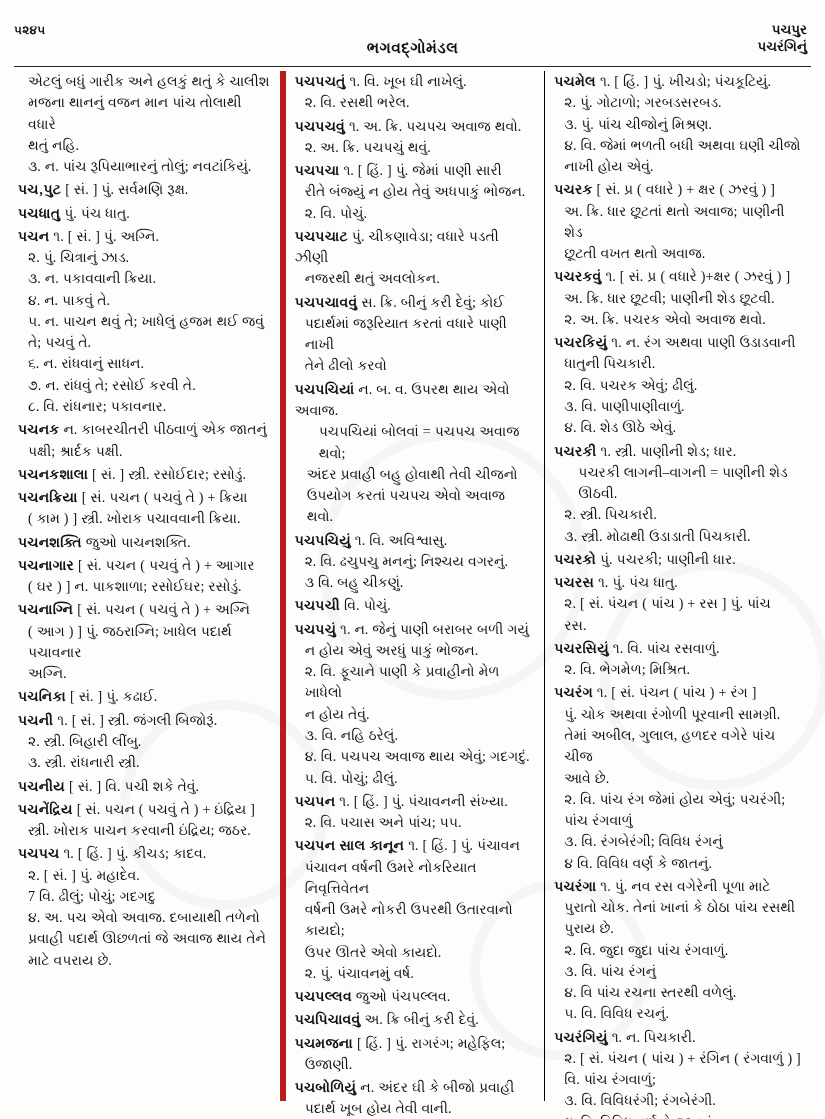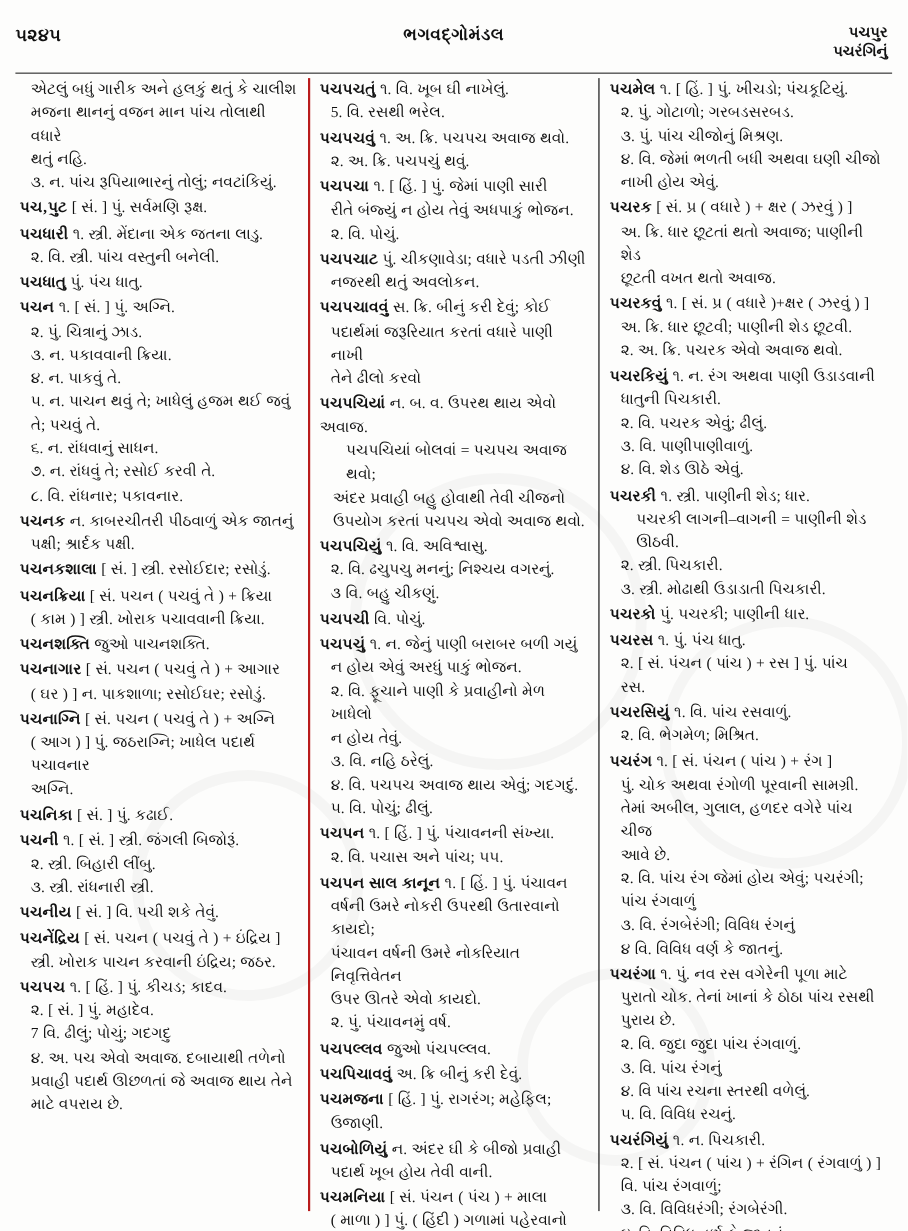--- a/index.html
+++ b/index.html
@@ -37,32 +37,32 @@
   
   .runhead{
     position:relative;
     height:42px;
     display:flex;
     align-items:flex-start;
     justify-content:space-between;
   }
   .runhead .folio{
     font-weight:bold;
-    font-size:16px;
+    font-size:12px;
     letter-spacing:.3px;
     padding-top:1px;
   }
   .runhead .bookname{
     position:absolute;
     left:0;right:0;
     text-align:center;
     font-weight:bold;
     font-size:15.5px;
     letter-spacing:.4px;
-    top:1px;
+    top:17px;
   }
   .runhead .guide{
     text-align:right;
     font-weight:bold;
     font-size:13.5px;
     line-height:1.25;
     padding-right:4px;
   }
   .runhead .guide div{display:block;white-space:nowrap;}
 
@@ -79,21 +79,21 @@
     height:1030px;
   }
   .col{
     width:33.333%;
     box-sizing:border-box;
     padding:0 9px;
     font-size:14px;
     line-height:1.52;
   }
   .col.c1{padding-left:4px;}
-  .col.c2{border-left:2px solid #b91c1c;border-right:1px solid #000;}
+  .col.c2{border-left:6px solid #b91c1c;border-right:1px solid #000;}
   .col.c3{padding-right:4px;}
 
   .entry{margin:0 0 2px 0;}
   .entry .hw{font-weight:bold;}
   .entry .br{font-weight:normal;}
   
   .ln{
     display:block;
     text-indent:0;
     padding-left:0;
@@ -134,24 +134,20 @@
   <div class="columns">
     <div class="col c1">
         <p class="entry">
           <span class="ln cont">એટલું બધું ગારીક અને હલકું થતું કે ચાલીશ</span>
           <span class="ln cont">મજના થાનનું વજન માન પાંચ તોલાથી વધારે</span>
           <span class="ln cont">થતું નહિ.</span>
           <span class="ln sense">૩. ન. પાંચ રૂપિયાભારનું તોલું; નવટાંકિયું.</span>
         </p>
         <p class="entry">
           <span class="ln"><span class="hw">પચ‚પુટ</span><span class="br"> [ સં. ] પું. સર્વમણિ રૂક્ષ.</span></span>
-        </p>
-        <p class="entry">
-          <span class="ln"><span class="hw">પચધારી</span><span class="br"> ૧. સ્ત્રી. મેંદાના એક જતના લાડુ.</span></span>
-          <span class="ln sense">૨. વિ. સ્ત્રી. પાંચ વસ્તુની બનેલી.</span>
         </p>
         <p class="entry">
           <span class="ln"><span class="hw">પચધાતુ</span><span class="br"> પું. પંચ ધાતુ.</span></span>
         </p>
         <p class="entry">
           <span class="ln"><span class="hw">પચન</span><span class="br"> ૧. [ સં. ] પું. અગ્નિ.</span></span>
           <span class="ln sense">૨. પું. ચિત્રાનું ઝાડ.</span>
           <span class="ln sense">૩. ન. પકાવવાની ક્રિયા.</span>
           <span class="ln sense">૪. ન. પાકવું તે.</span>
           <span class="ln sense">૫. ન. પાચન થવું તે; ખાધેલું હજમ થઈ જવું</span>
@@ -203,21 +199,21 @@
           <span class="ln sense">૨. [ સં. ] પું. મહાદેવ.</span>
           <span class="ln sense">7 વિ. ઢીલું; પોચું; ગદગદુ</span>
           <span class="ln sense">૪. અ. પચ એવો અવાજ. દબાયાથી તળેનો</span>
           <span class="ln cont">પ્રવાહી પદાર્થ ઊછળતાં જે અવાજ થાય તેને</span>
           <span class="ln cont">માટે વપરાય છે.</span>
         </p>
       </div>
     <div class="col c2">
         <p class="entry">
           <span class="ln"><span class="hw">પચપચતું</span><span class="br"> ૧. વિ. ખૂબ ઘી નાખેલું.</span></span>
-          <span class="ln sense">5. વિ. રસથી ભરેલ.</span>
+          <span class="ln sense">૨. વિ. રસથી ભરેલ.</span>
         </p>
         <p class="entry">
           <span class="ln"><span class="hw">પચપચવું</span><span class="br"> ૧. અ. ક્રિ. પચપચ અવાજ થવો.</span></span>
           <span class="ln sense">૨. અ. ક્રિ. પચપચું થવું.</span>
         </p>
         <p class="entry">
           <span class="ln"><span class="hw">પચપચા</span><span class="br"> ૧. [ હિં. ] પું. જેમાં પાણી સારી</span></span>
           <span class="ln cont">રીતે બંજ્યું ન હોય તેવું અધપાકું ભોજન.</span>
           <span class="ln sense">૨. વિ. પોચું.</span>
         </p>
@@ -252,22 +248,22 @@
           <span class="ln sense">૩. વિ. નહિ ઠરેલું.</span>
           <span class="ln sense">૪. વિ. પચપચ અવાજ થાય એવું; ગદગદું.</span>
           <span class="ln sense">૫. વિ. પોચું; ઢીલું.</span>
         </p>
         <p class="entry">
           <span class="ln"><span class="hw">પચપન</span><span class="br"> ૧. [ હિં. ] પું. પંચાવનની સંખ્યા.</span></span>
           <span class="ln sense">૨. વિ. પચાસ અને પાંચ; ૫૫.</span>
         </p>
         <p class="entry">
           <span class="ln"><span class="hw">પચપન સાલ કાનૂન</span><span class="br"> ૧. [ હિં. ] પું. પંચાવન</span></span>
+          <span class="ln cont">પંચાવન વર્ષની ઉમરે નોકરિયાત નિવૃત્તિવેતન</span>
           <span class="ln cont">વર્ષની ઉમરે નોકરી ઉપરથી ઉતારવાનો કાયદો;</span>
-          <span class="ln cont">પંચાવન વર્ષની ઉમરે નોકરિયાત નિવૃત્તિવેતન</span>
           <span class="ln cont">ઉપર ઊતરે એવો કાયદો.</span>
           <span class="ln sense">૨. પું. પંચાવનમું વર્ષ.</span>
         </p>
         <p class="entry">
           <span class="ln"><span class="hw">પચપલ્લવ</span><span class="br"> જુઓ પંચપલ્લવ.</span></span>
         </p>
         <p class="entry">
           <span class="ln"><span class="hw">પચપિચાવવું</span><span class="br"> અ. ક્રિ બીનું કરી દેવું.</span></span>
         </p>
         <p class="entry">

